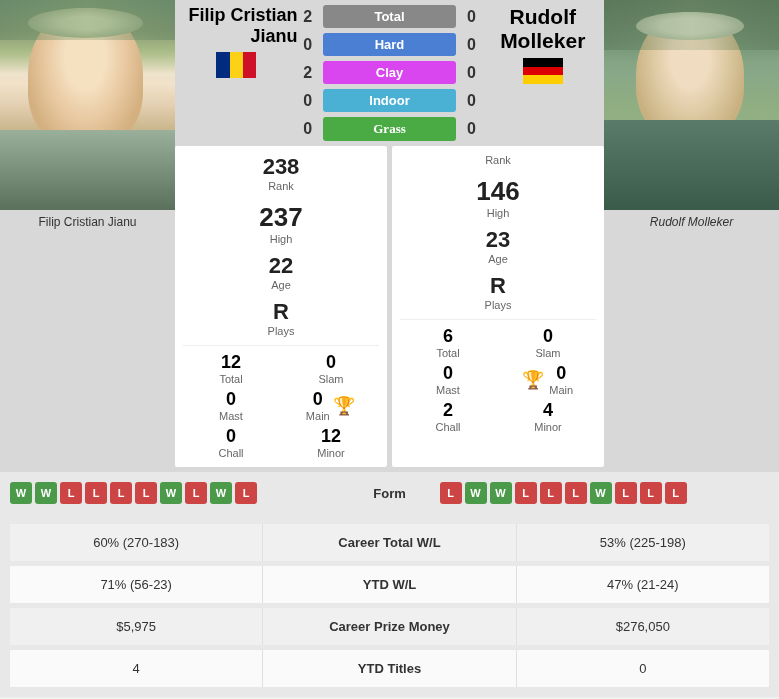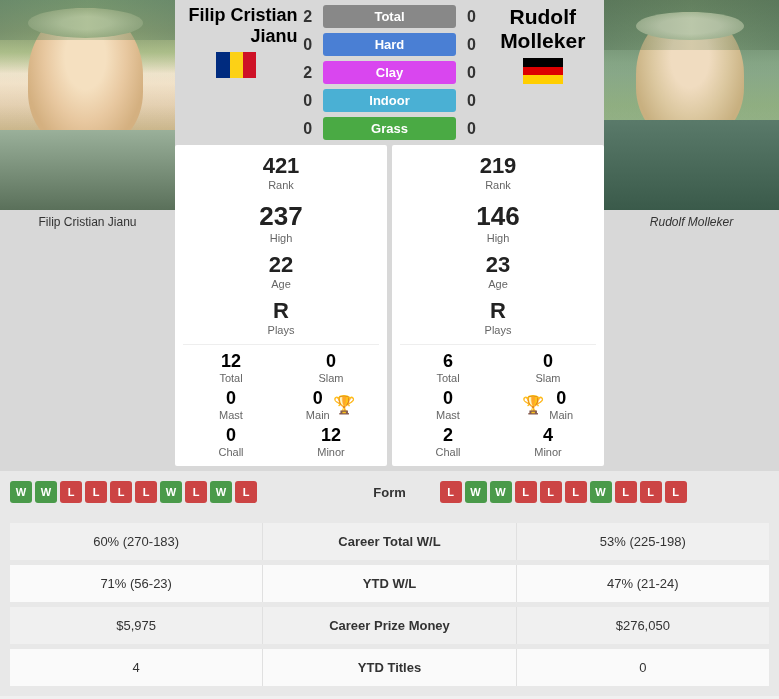--- a/index.html
+++ b/index.html
@@ -129,21 +129,21 @@
       padding: 4px 8px;
       color: white;
       font-weight: bold;
       font-size: 13px;
       border-radius: 3px;
     }
 
     .surface-hard { background: #4a7fd4; }
     .surface-clay { background: #d946ef; }
     .surface-indoor { background: #4ab0d4; }
-    .surface-grass { background: #4aaa44; }
+    .surface-grass { background: #4aaa44; font-family: Liberation Serif, serif; }
 
     .col-stat-box {
       background: white;
       border-radius: 3px;
       padding: 8px;
       text-align: center;
     }
 
     .col-stat-value {
       font-size: 22px;
@@ -366,21 +366,21 @@
               <div class="stripe-gold"></div>
             </div>
           </div>
         </div>
       </div>
 
       <div class="two-col-stats">
 
         <div class="panel-box" style="flex:1;">
           <div class="col-stat-box" style="padding:0 0 6px 0;background:transparent;">
-            <div class="col-stat-value">421</div>
+            <div class="col-stat-value">238</div>
             <div class="col-stat-label">Rank</div>
           </div>
           <div class="col-stat-box" style="padding:4px 0;background:transparent;">
             <div class="col-stat-value" style="font-size:26px;">237</div>
             <div class="col-stat-label">High</div>
           </div>
           <div class="col-stat-box" style="padding:4px 0;background:transparent;">
             <div class="col-stat-value">22</div>
             <div class="col-stat-label">Age</div>
           </div>
@@ -417,21 +417,20 @@
               <div>
                 <div style="font-size:18px;font-weight:bold;">12</div>
                 <div style="font-size:11px;color:#666;">Minor</div>
               </div>
             </div>
           </div>
         </div>
 
         <div class="panel-box" style="flex:1;">
           <div class="col-stat-box" style="padding:0 0 6px 0;background:transparent;">
-            <div class="col-stat-value">219</div>
             <div class="col-stat-label">Rank</div>
           </div>
           <div class="col-stat-box" style="padding:4px 0;background:transparent;">
             <div class="col-stat-value" style="font-size:26px;">146</div>
             <div class="col-stat-label">High</div>
           </div>
           <div class="col-stat-box" style="padding:4px 0;background:transparent;">
             <div class="col-stat-value">23</div>
             <div class="col-stat-label">Age</div>
           </div>

